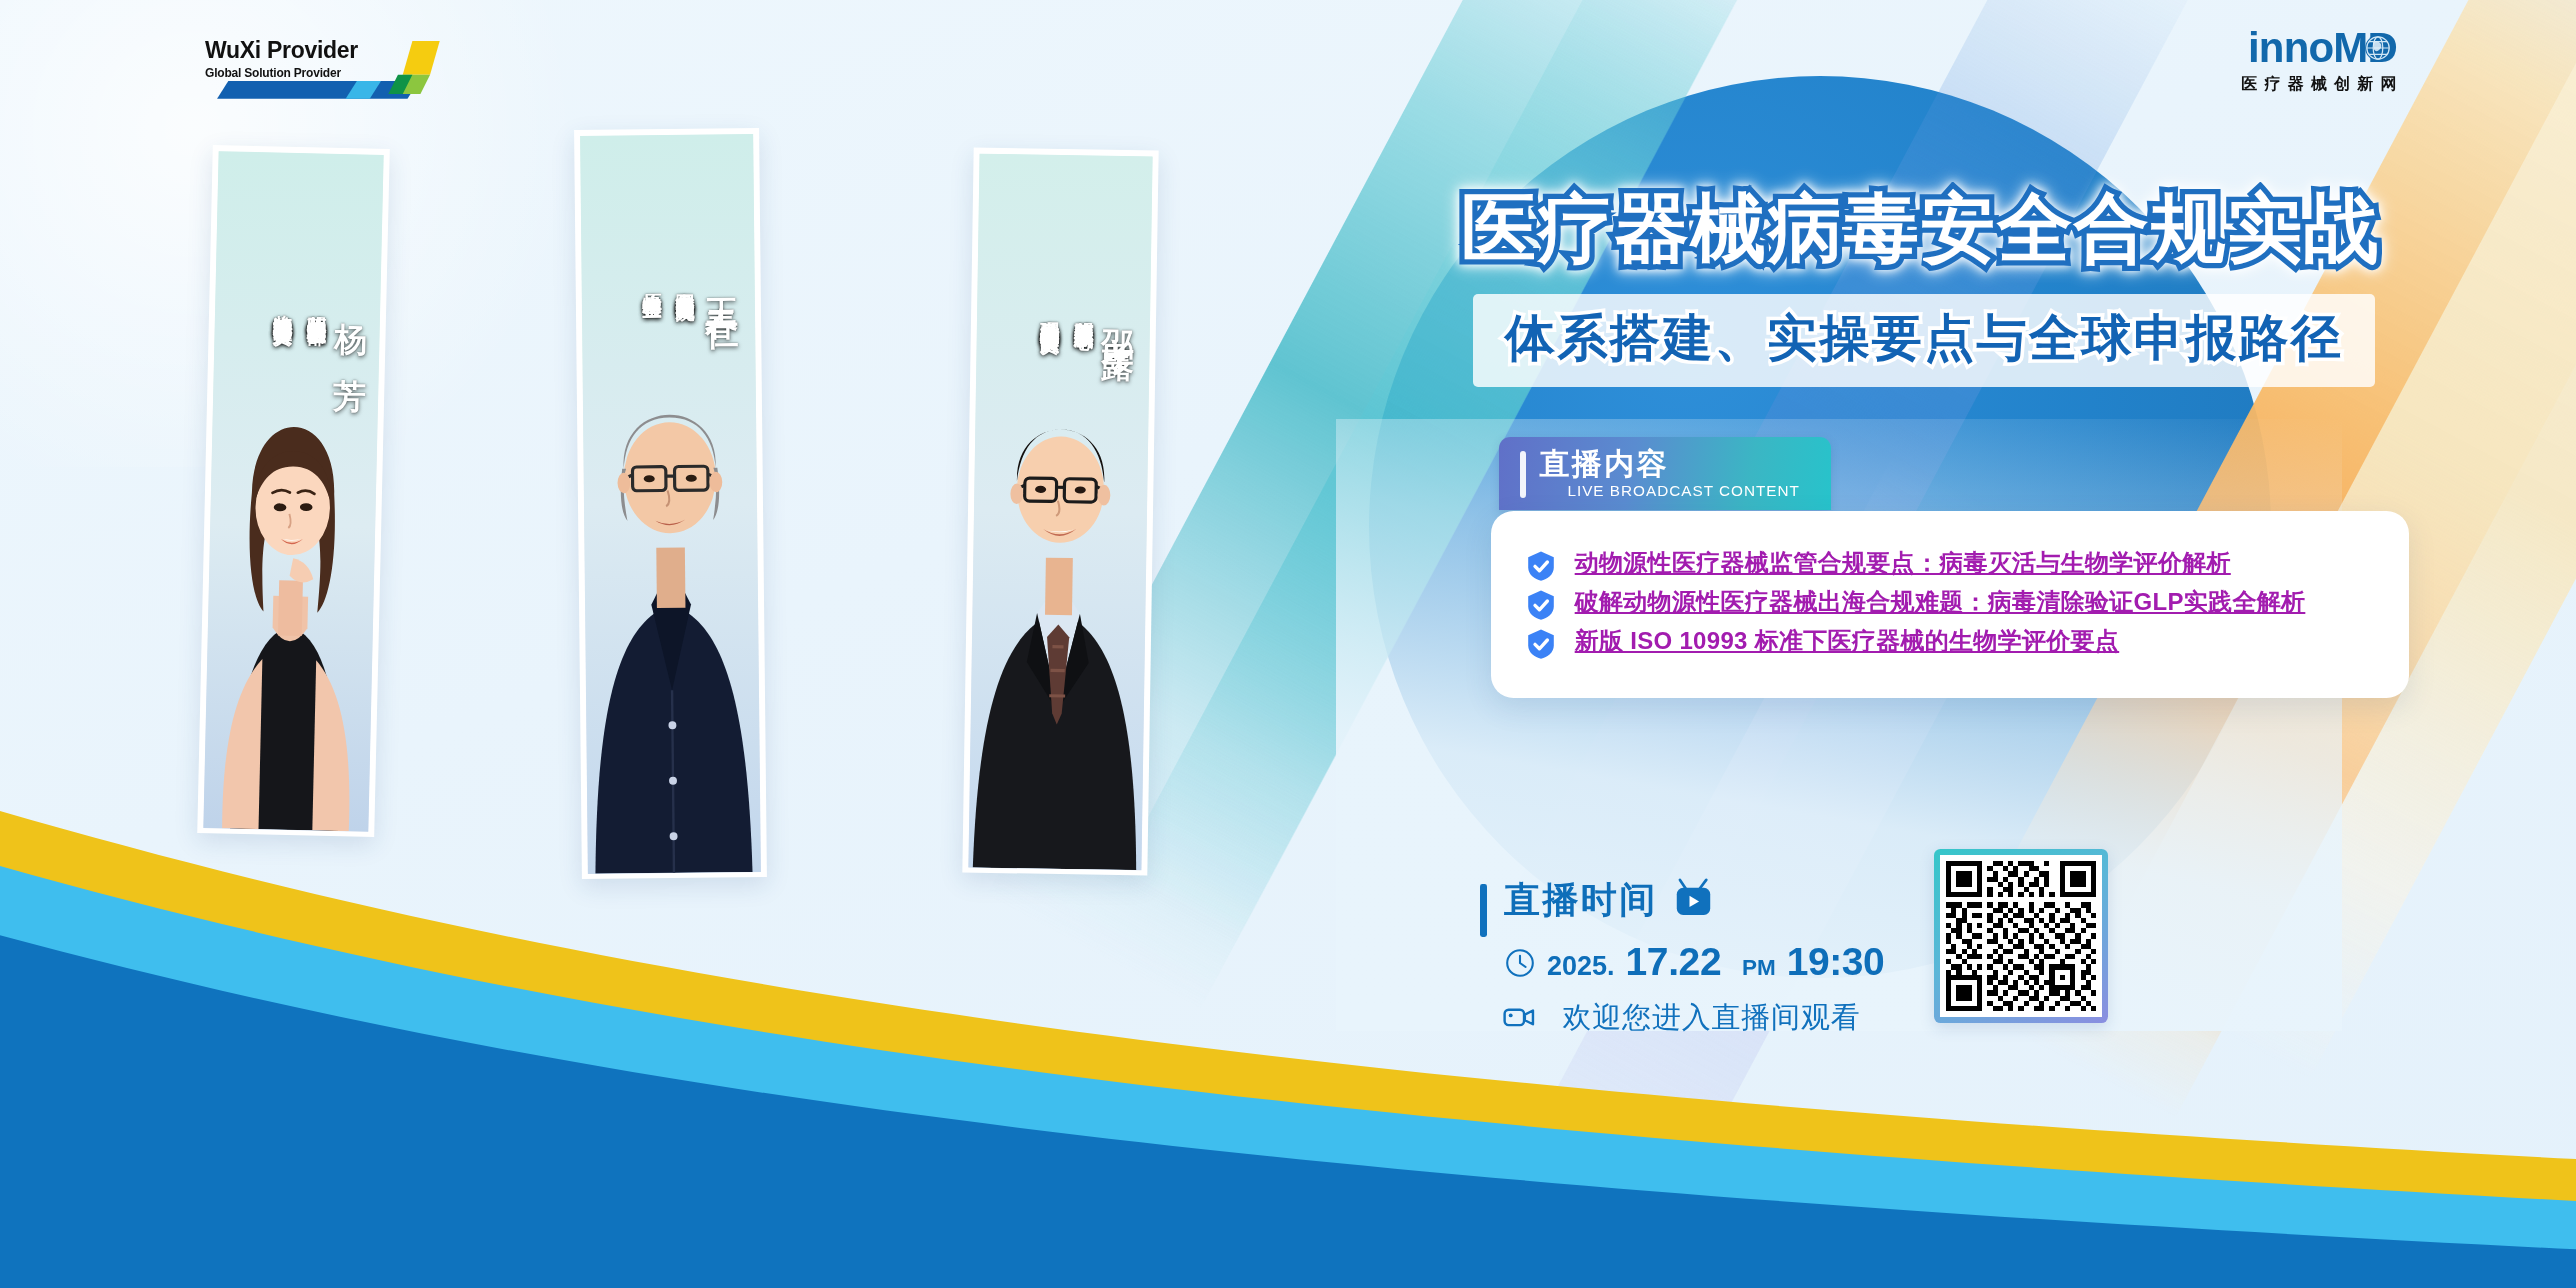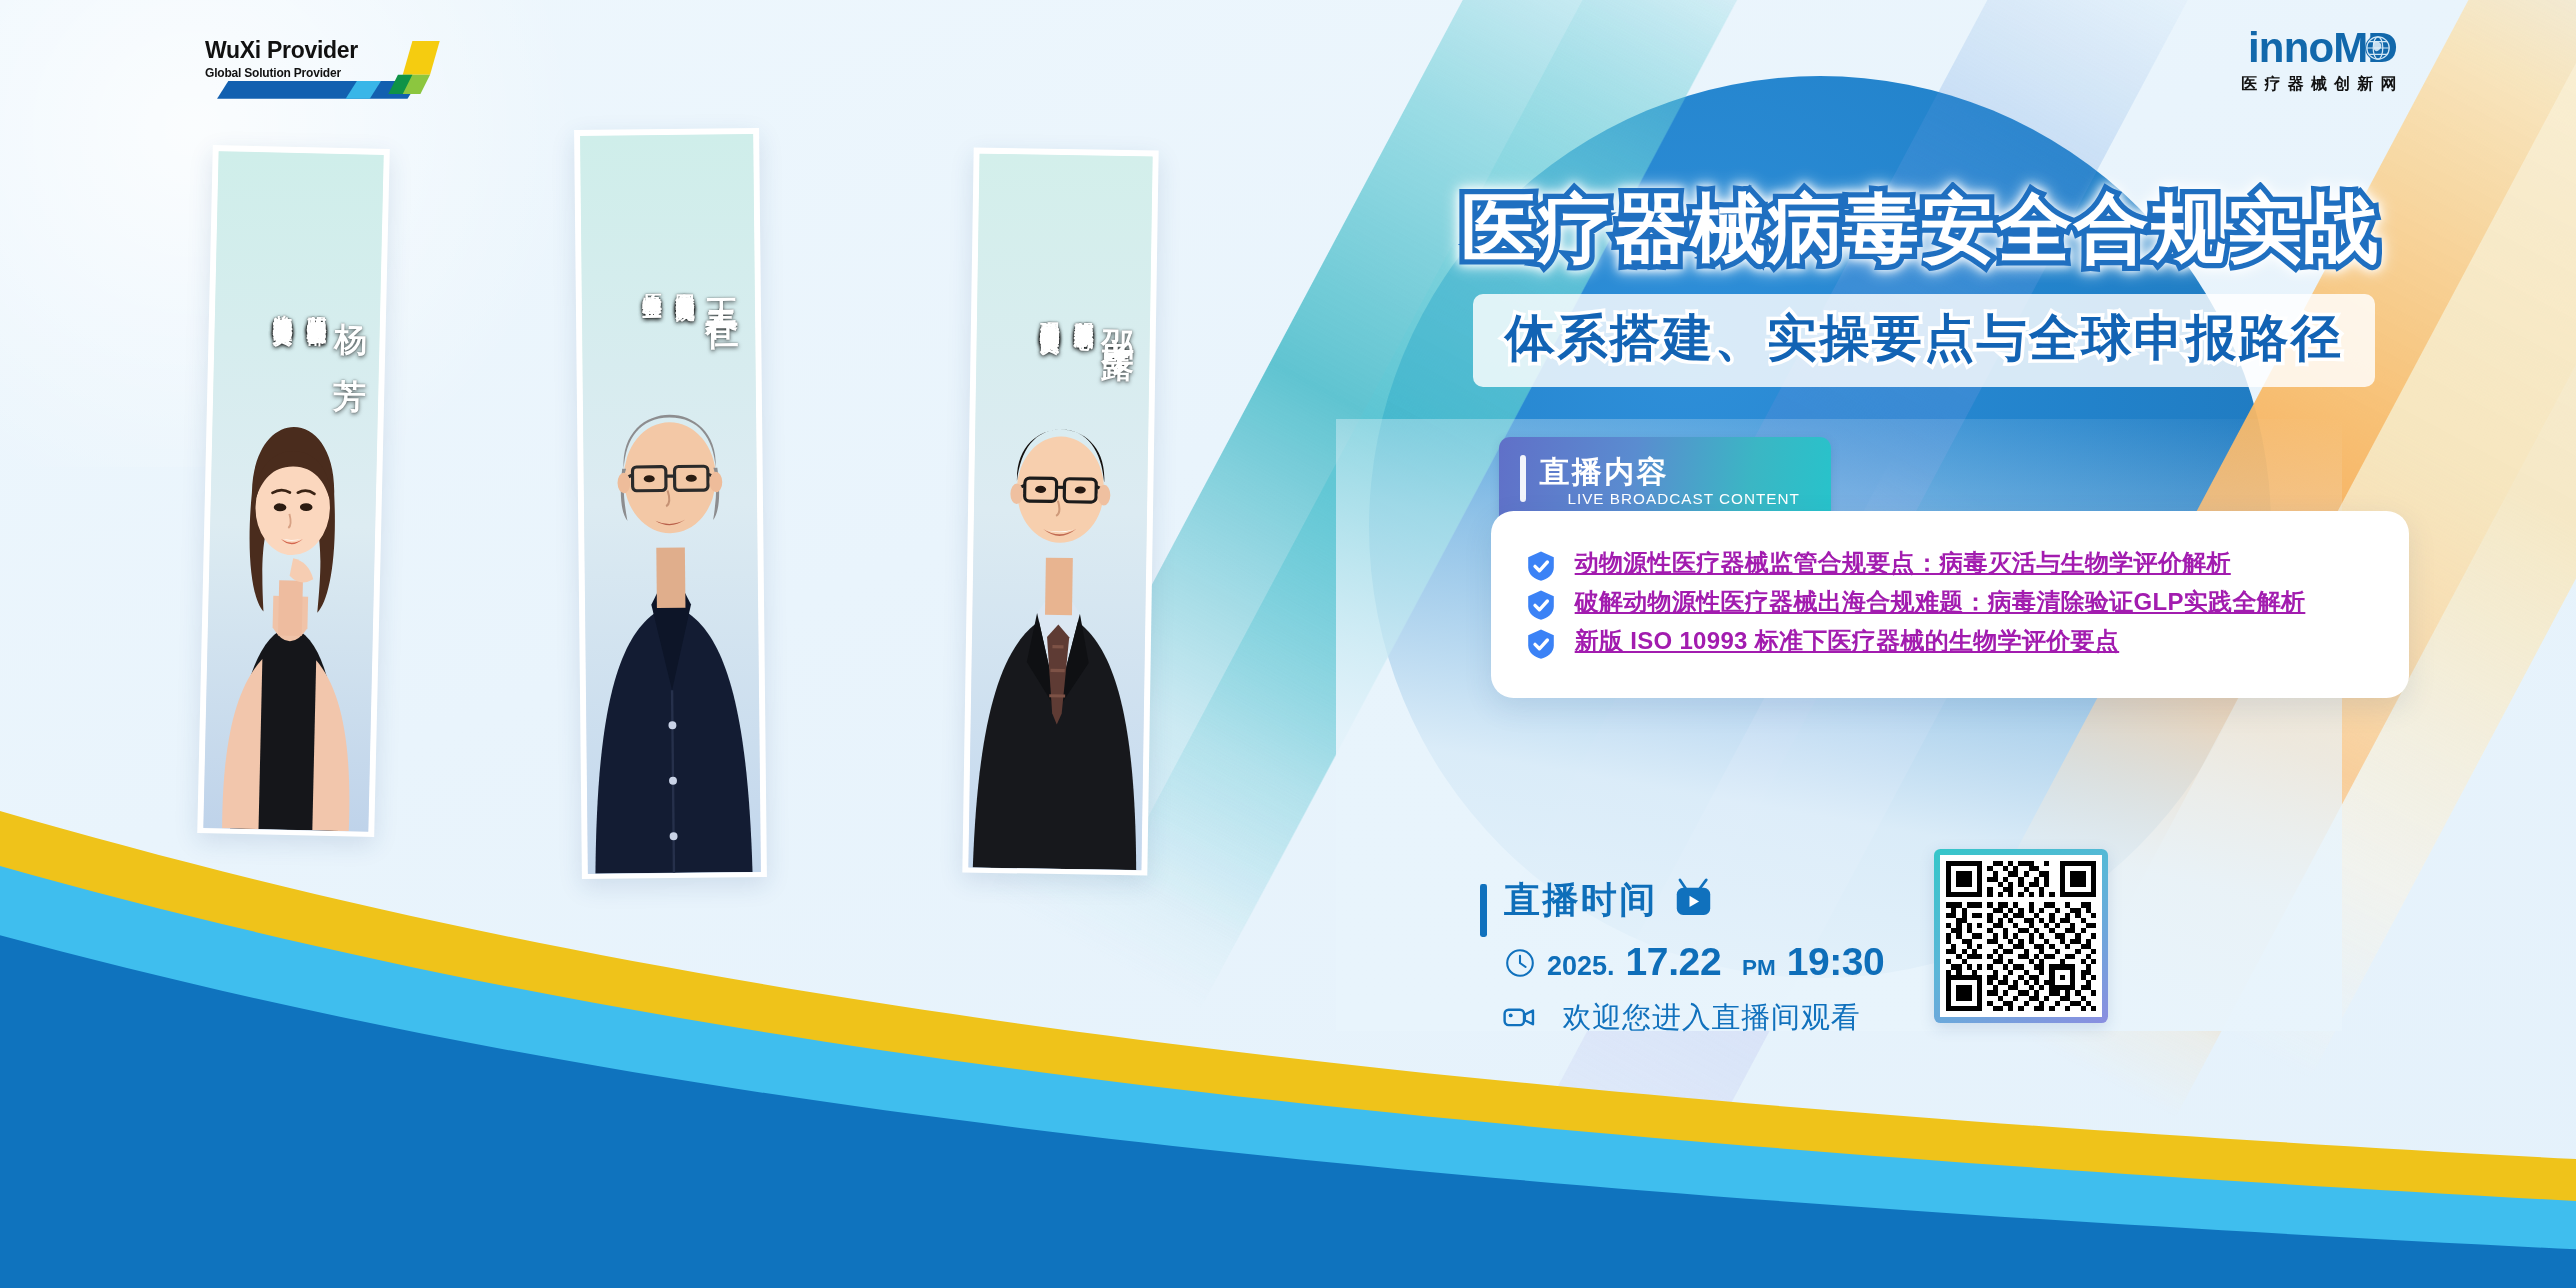--- a/index.html
+++ b/index.html
@@ -160,21 +160,21 @@
     white-space: nowrap;
     -webkit-text-stroke: 10.5px #1f6fc0;
     paint-order: stroke fill;
     filter: drop-shadow(0 0 4px rgba(255,255,255,0.95)) drop-shadow(0 0 7.2px rgba(255,255,255,0.8));
     font-family: "Liberation Sans", "DejaVu Sans", sans-serif;
   }
 
   .sub-wrap {
     position: absolute; left: 32px; top: 294px;
     background: rgba(255,255,255,0.82);
-    border-radius: 10px;
+    border-radius: 5px;
     padding: 11.3px 32px 14.5px 32px;
   }
   .sub-title {
     font-size: 50px; font-weight: 700; letter-spacing: 2.4px;
     color: #1263b4;
     white-space: nowrap;
     -webkit-text-stroke: 7.2px #ffffff;
     paint-order: stroke fill;
     font-family: "Liberation Sans", "DejaVu Sans", sans-serif;
   }
@@ -184,21 +184,20 @@
     background: linear-gradient(100deg, #6070c8 0%, #5a8cd0 40%, #3bb6c4 75%, #27c3cb 100%);
     border-radius: 11.3px 11.3px 0 0;
     padding: 11.3px 31px 9.7px 21px;
     display: flex; align-items: center; gap: 13px;
     box-shadow: 0 3.2px 9.7px rgba(40,80,140,0.18);
   }
   .badge-bar { width: 6.4px; height: 47px; background: #ffffff; border-radius: 3.2px; opacity: .92; }
   .badge-cn {
     color: #fff; font-size: 30px; font-weight: 700; letter-spacing: 2.4px;
     line-height: 1.05;
-    margin-top: 8px;
   }
   .badge-en {
     color: #fff; font-size: 15.3px; font-weight: 500; letter-spacing: 1px; margin-top: 2.4px; margin-left: 28px;
   }
 
   .content-card {
     position: absolute; left: 50px; top: 511px;
     width: 918px;
     background: #ffffff;
     border-radius: 22.5px;

